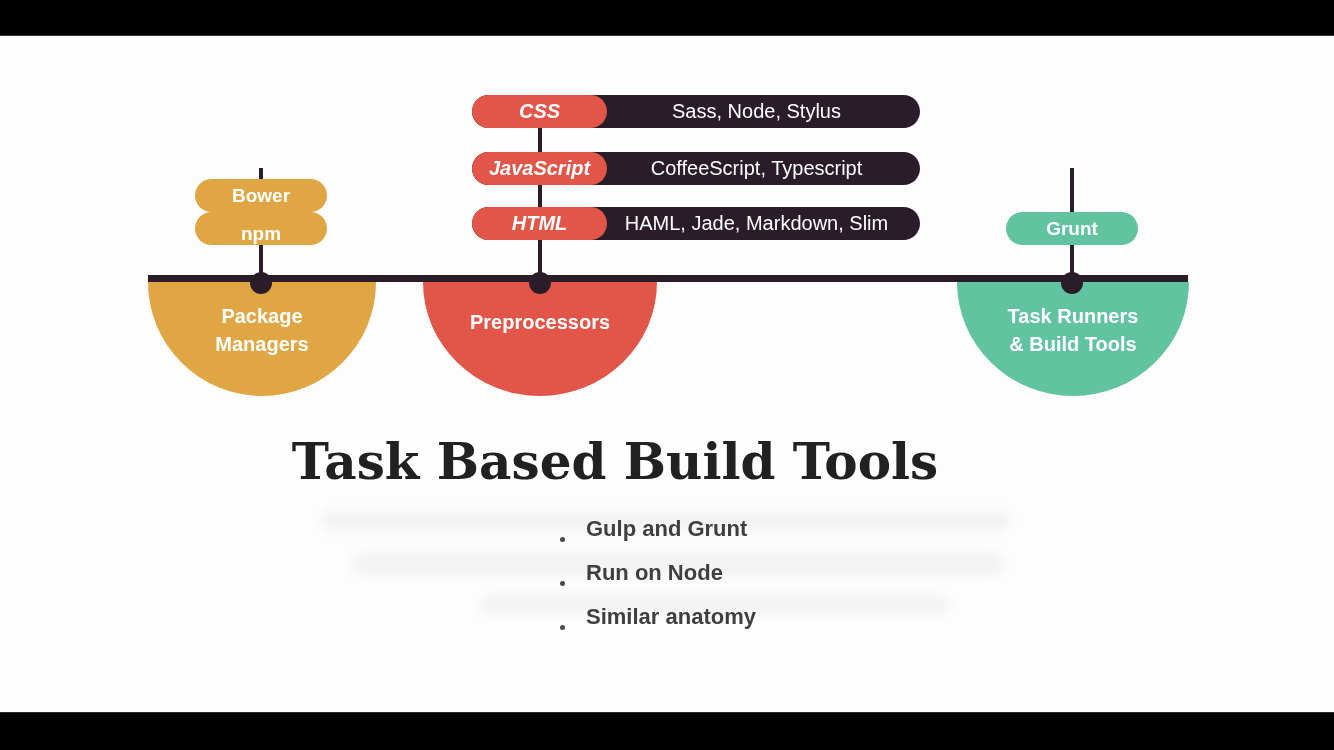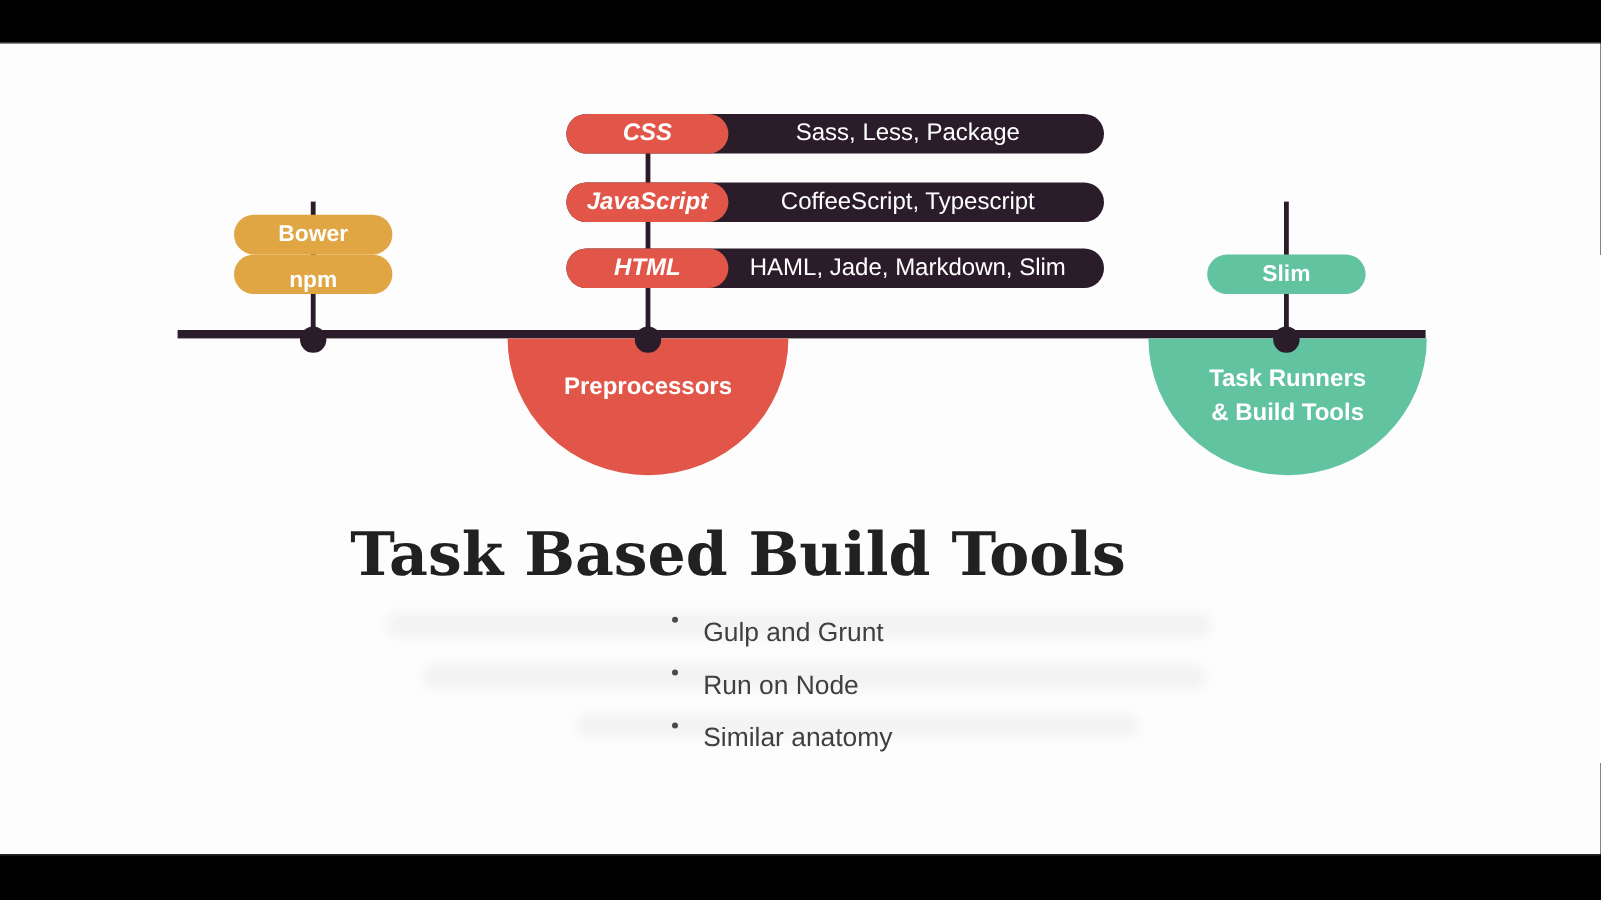--- a/index.html
+++ b/index.html
@@ -149,22 +149,23 @@
   .bullets {
     position: absolute;
     left: 560px; top: 478px;
     display: flex;
     flex-direction: column;
     gap: 16px;
     z-index: 1;
   }
   .bullet-row {
     display: flex;
-    align-items: flex-start;
+    align-items: flex-end;
     height: 28px;
+    font-weight: bold;
   }
   .bullet-dot {
     width: 5px; height: 5px;
     border-radius: 50%;
     background: #4a4a4a;
     margin-right: 21px;
     flex: 0 0 auto;
   }
   .bullet-text {
     font-size: 22px;
@@ -191,45 +192,48 @@
     <div class="node-dot left"></div>
     <div class="node-dot mid"></div>
     <div class="node-dot right"></div>
 
     <div class="pill gold bower">
       <span>Bower</span>
     </div>
     <div class="pill gold npm">
       <span>npm</span>
     </div>
+    <div class="semi left">
+      <span class="semi-label">Package Managers</span>
+    </div>
 
     <div class="proc-row r1">
       <div class="proc-tag">
         <span>CSS</span>
       </div>
-      <div class="proc-tools">Sass, Less, Package</div>
+      <div class="proc-tools">Sass, Node, Stylus</div>
     </div>
     <div class="proc-row r2">
       <div class="proc-tag">
         <span>JavaScript</span>
       </div>
       <div class="proc-tools">CoffeeScript, Typescript</div>
     </div>
     <div class="proc-row r3">
       <div class="proc-tag">
         <span>HTML</span>
       </div>
       <div class="proc-tools">HAML, Jade, Markdown, Slim</div>
     </div>
     <div class="semi mid">
       <span class="semi-label">Preprocessors</span>
     </div>
 
     <div class="pill teal grunt">
-      <span>Slim</span>
+      <span>Grunt</span>
     </div>
     <div class="semi right">
       <span class="semi-label">Task Runners &amp; Build Tools</span>
     </div>
 
     <div class="title">Task Based Build Tools</div>
 
     <div class="bullets">
       <div class="bullet-row">
         <span class="bullet-dot"></span>

